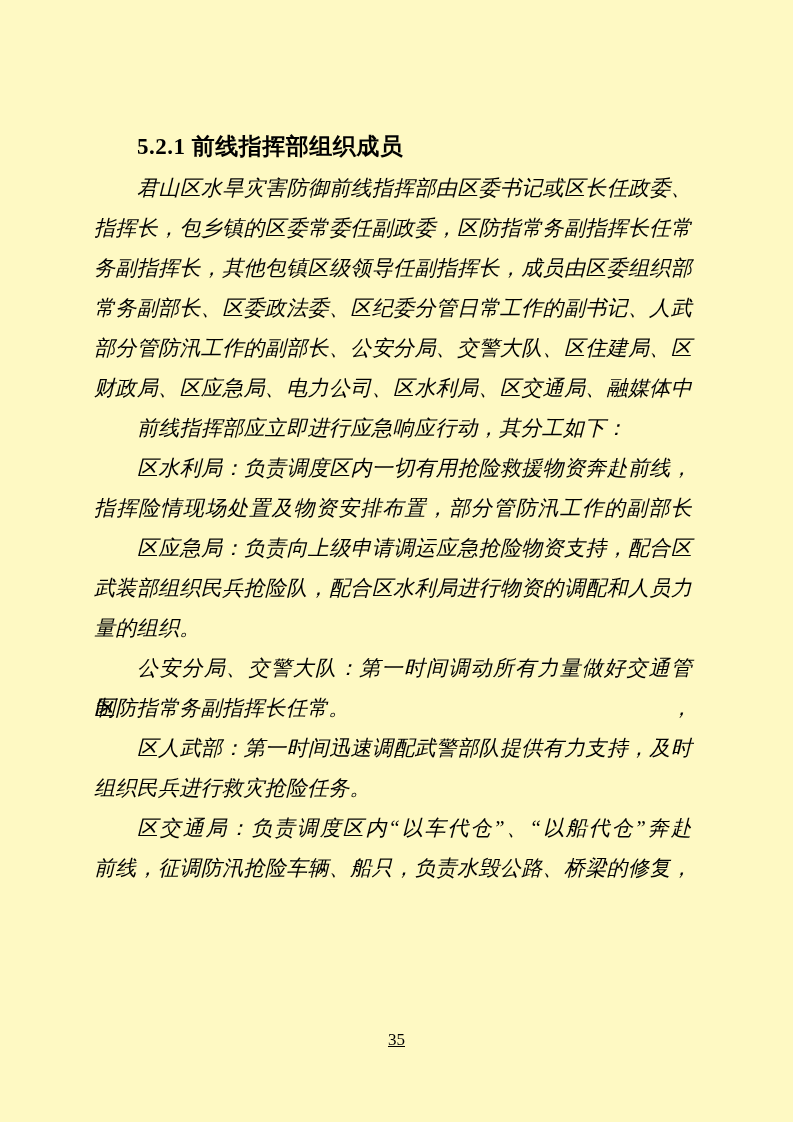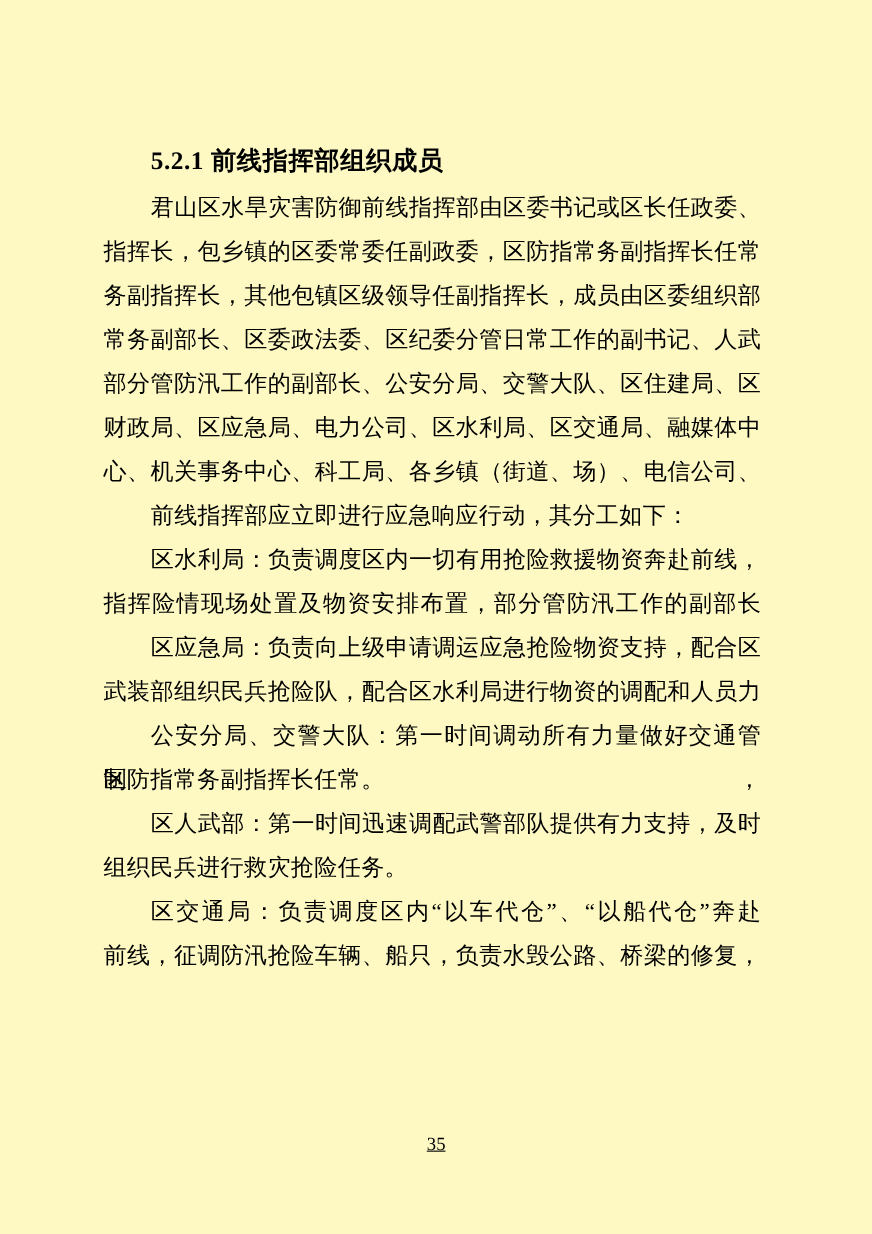--- a/index.html
+++ b/index.html
@@ -29,20 +29,21 @@
     height: 42px;
     text-indent: 43px;
     letter-spacing: 0.5px;
     white-space: nowrap;
   }
   .line {
     font-size: 21px;
     line-height: 40px;
     height: 40px;
     letter-spacing: 0.3px;
+    font-style: italic;
   }
   .line.indent {
     text-indent: 43px;
   }
   .line.fill {
     text-align: justify;
     text-align-last: justify;
     text-justify: inter-character;
   }
   .page-number {
@@ -62,26 +63,26 @@
 <div class="page">
   <div class="content">
     <div class="heading">5.2.1 前线指挥部组织成员</div>
     <div>
         <div class="line indent fill">君山区水旱灾害防御前线指挥部由区委书记或区长任政委、</div>
         <div class="line fill">指挥长，包乡镇的区委常委任副政委，区防指常务副指挥长任常</div>
         <div class="line fill">务副指挥长，其他包镇区级领导任副指挥长，成员由区委组织部</div>
         <div class="line fill">常务副部长、区委政法委、区纪委分管日常工作的副书记、人武</div>
         <div class="line fill">部分管防汛工作的副部长、公安分局、交警大队、区住建局、区</div>
         <div class="line fill">财政局、区应急局、电力公司、区水利局、区交通局、融媒体中</div>
-        <div class="line fill">心、机关事务中心、科工局、各乡镇（街道、场）、电信公司、</div>
         <div class="line indent">前线指挥部应立即进行应急响应行动，其分工如下：</div>
         <div class="line indent fill">区水利局：负责调度区内一切有用抢险救援物资奔赴前线，</div>
         <div class="line fill">指挥险情现场处置及物资安排布置，部分管防汛工作的副部长</div>
         <div class="line indent fill">区应急局：负责向上级申请调运应急抢险物资支持，配合区</div>
         <div class="line fill">武装部组织民兵抢险队，配合区水利局进行物资的调配和人员力</div>
+        <div class="line">量的组织。</div>
         <div class="line indent fill">公安分局、交警大队：第一时间调动所有力量做好交通管制，</div>
         <div class="line">区防指常务副指挥长任常。</div>
         <div class="line indent fill">区人武部：第一时间迅速调配武警部队提供有力支持，及时</div>
         <div class="line">组织民兵进行救灾抢险任务。</div>
         <div class="line indent fill">区交通局：负责调度区内“以车代仓”、“以船代仓”奔赴</div>
         <div class="line fill">前线，征调防汛抢险车辆、船只，负责水毁公路、桥梁的修复，</div>
       </div>
   </div>
   <div class="page-number">35</div>
 </div>

